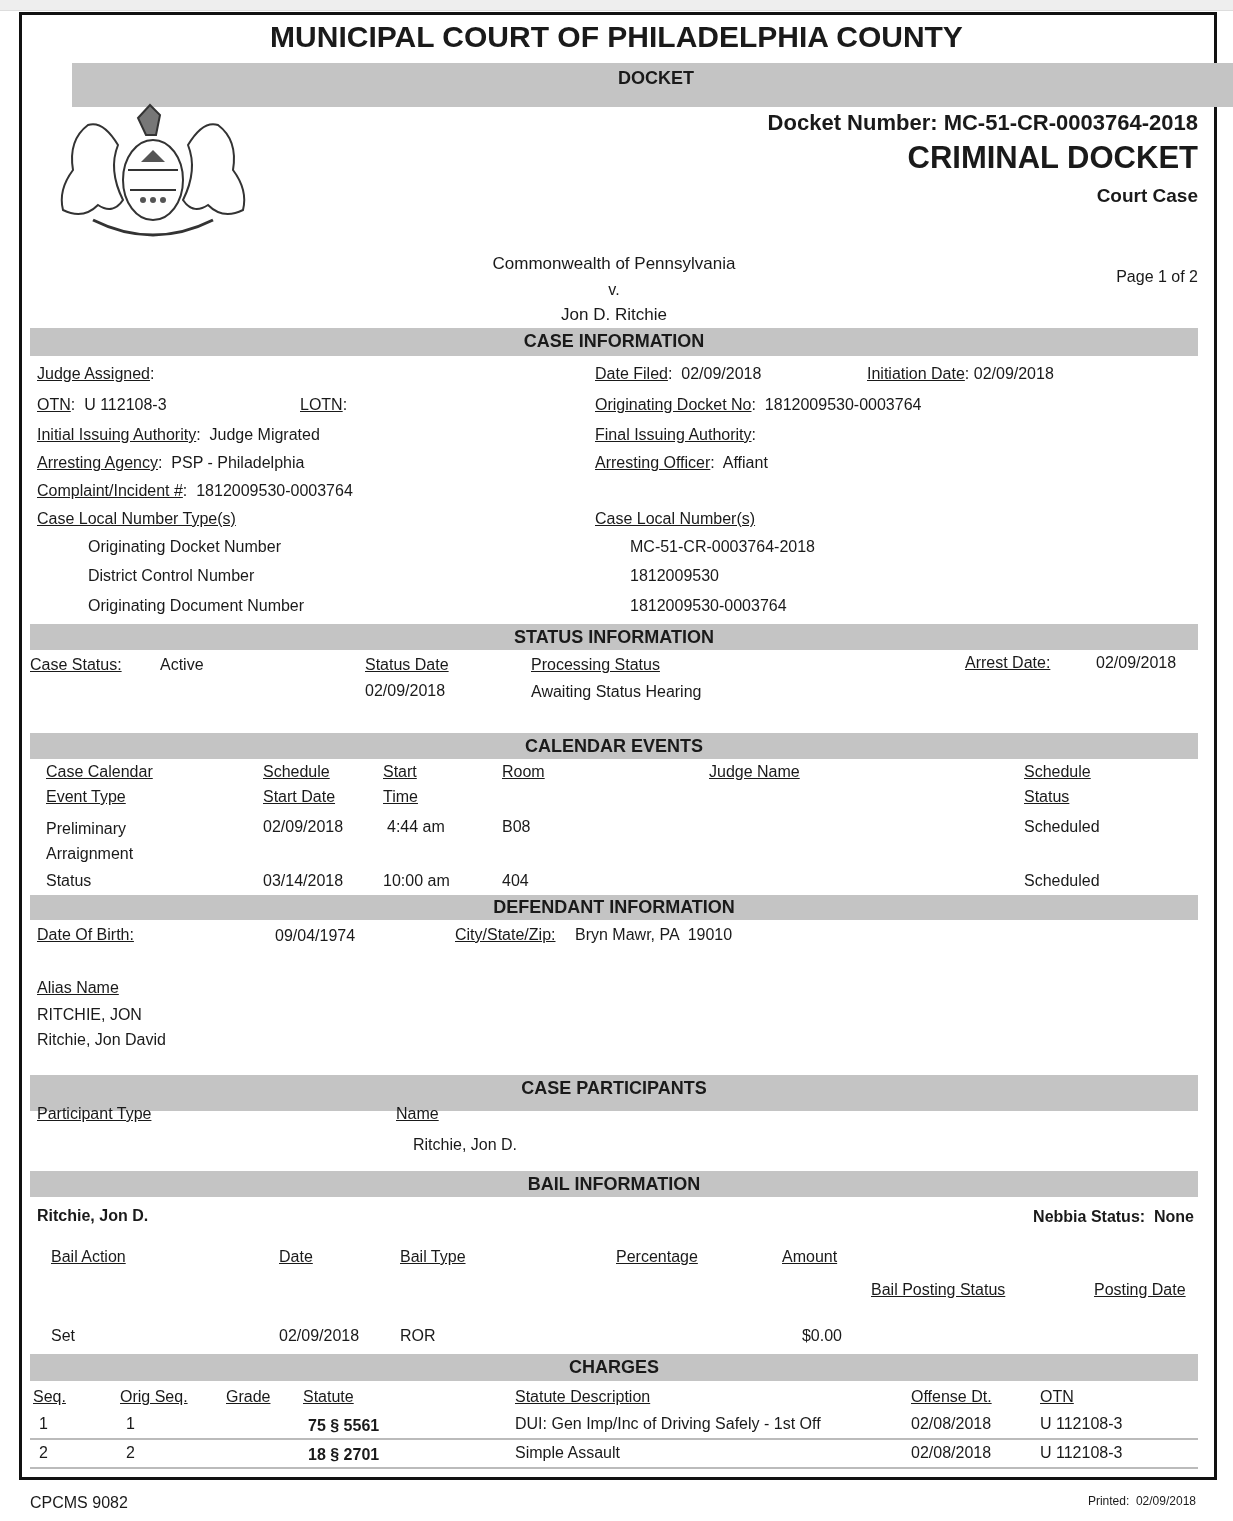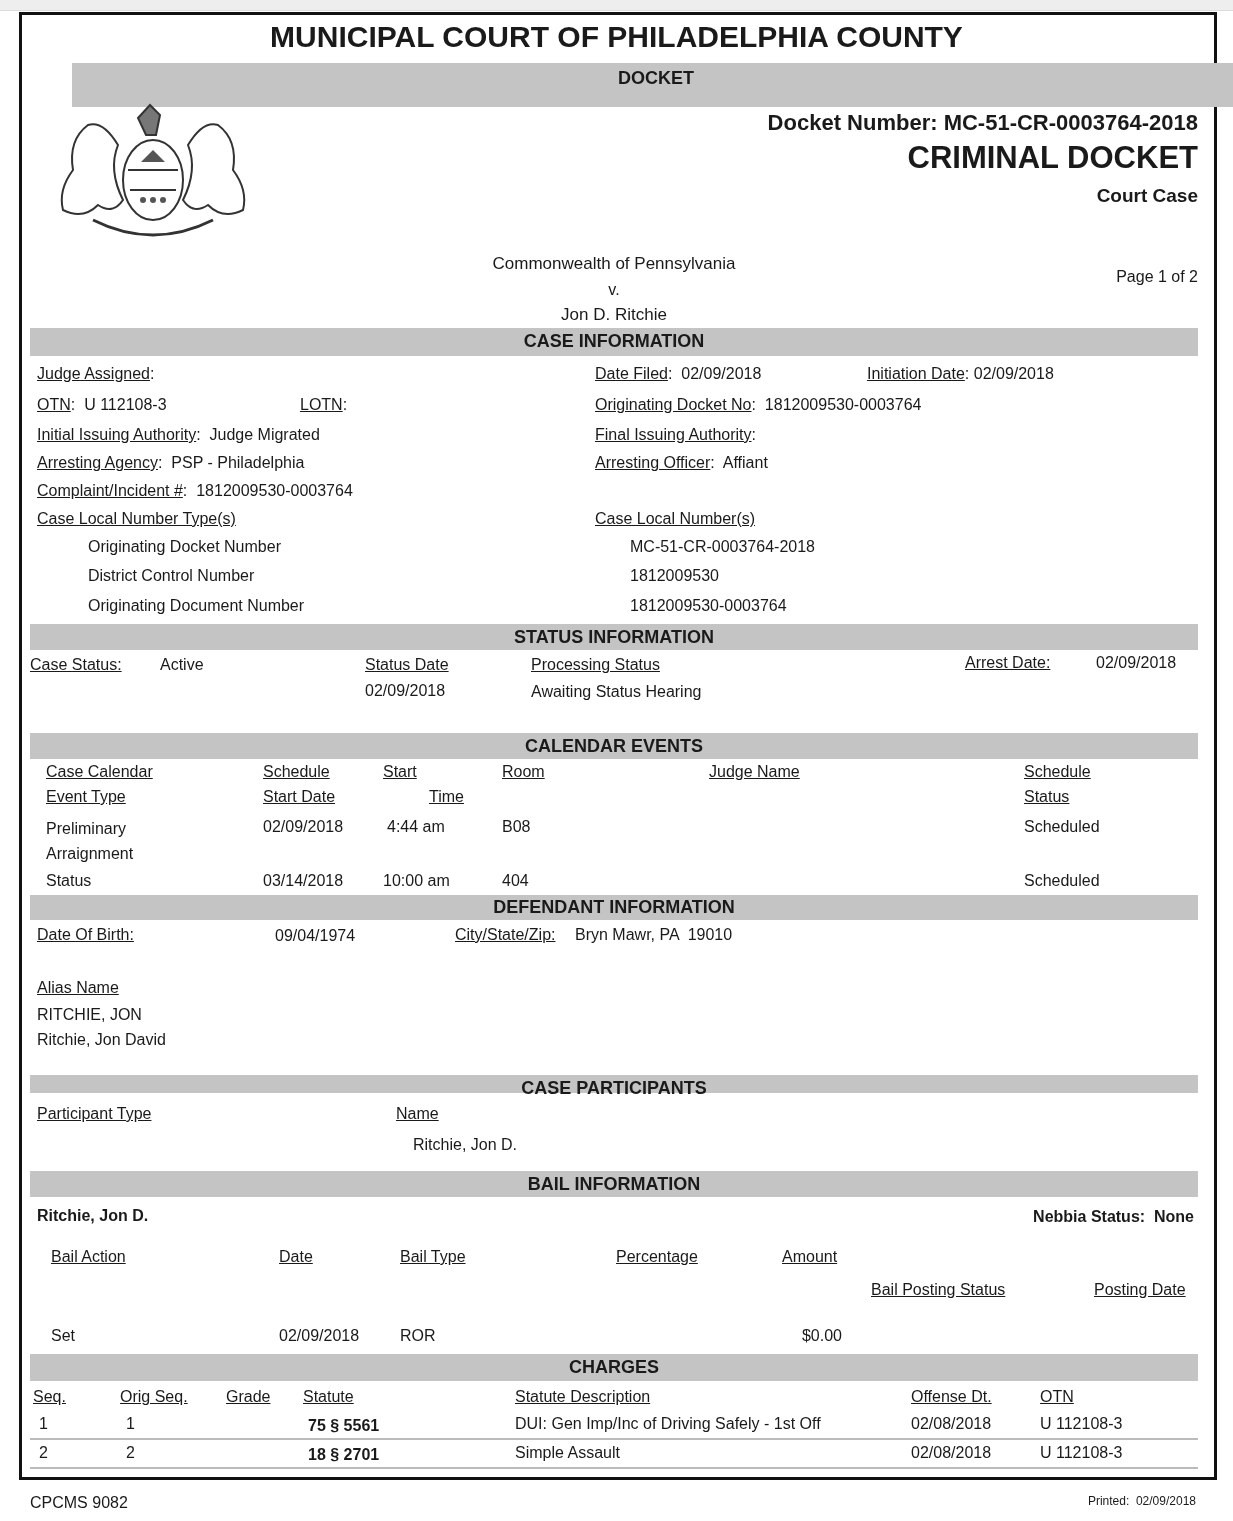--- a/index.html
+++ b/index.html
@@ -87,21 +87,21 @@
 <div class="abs f16" style="left:531px;top:683px;">Awaiting Status Hearing</div>
 <div class="abs f16 u" style="left:965px;top:654px;">Arrest Date:</div>
 <div class="abs f16" style="left:1096px;top:654px;">02/09/2018</div>
 
 <div class="bar" style="top:733px;height:26px;line-height:26px;">CALENDAR EVENTS</div>
 <div class="abs f16 u" style="left:46px;top:763px;">Case Calendar</div>
 <div class="abs f16 u" style="left:46px;top:788px;">Event Type</div>
 <div class="abs f16 u" style="left:263px;top:763px;">Schedule</div>
 <div class="abs f16 u" style="left:263px;top:788px;">Start Date</div>
 <div class="abs f16 u" style="left:383px;top:763px;">Start</div>
-<div class="abs f16 u" style="left:383px;top:788px;margin-left:46px;">Time</div>
+<div class="abs f16 u" style="left:383px;top:788px;">Time</div>
 <div class="abs f16 u" style="left:502px;top:763px;">Room</div>
 <div class="abs f16 u" style="left:709px;top:763px;">Judge Name</div>
 <div class="abs f16 u" style="left:1024px;top:763px;">Schedule</div>
 <div class="abs f16 u" style="left:1024px;top:788px;">Status</div>
 
 <div>
   <div class="abs f16" style="left:46px;top:820px;">Preliminary</div>
   <div class="abs f16" style="left:46px;top:845px;">Arraignment</div>
   <div class="abs f16" style="left:263px;top:818px;">02/09/2018</div>
   <div class="abs f16" style="left:387px;top:818px;">4:44 am</div>
@@ -118,21 +118,21 @@
 
 <div class="bar" style="top:895px;height:25px;line-height:25px;">DEFENDANT INFORMATION</div>
 <div class="abs f16 u" style="left:37px;top:926px;">Date Of Birth:</div>
 <div class="abs f16" style="left:275px;top:927px;">09/04/1974</div>
 <div class="abs f16 u" style="left:455px;top:926px;">City/State/Zip:</div>
 <div class="abs f16" style="left:575px;top:926px;white-space:pre;">Bryn Mawr, PA  19010</div>
 <div class="abs f16 u" style="left:37px;top:979px;">Alias Name</div>
 <div class="abs f16" style="left:37px;top:1006px;">RITCHIE, JON</div>
 <div class="abs f16" style="left:37px;top:1031px;">Ritchie, Jon David</div>
 
-<div class="bar" style="top:1075px;height:18px;line-height:26px;">CASE PARTICIPANTS</div>
+<div class="bar" style="top:1075px;height:36px;line-height:26px;">CASE PARTICIPANTS</div>
 <div class="abs f16 u" style="left:37px;top:1105px;">Participant Type</div>
 <div class="abs f16 u" style="left:396px;top:1105px;">Name</div>
 <div>
   <div class="abs f16" style="left:37px;top:1134px;margin-top:36px;">Defendant</div>
   <div class="abs f16" style="left:413px;top:1136px;">Ritchie, Jon D.</div>
 </div>
 
 <div class="bar" style="top:1171px;height:26px;line-height:26px;">BAIL INFORMATION</div>
 <div class="abs f16 b" style="left:37px;top:1207px;">Ritchie, Jon D.</div>
 <div class="abs f16 b" style="right:39px;top:1208px;white-space:pre;">Nebbia Status:  None</div>

